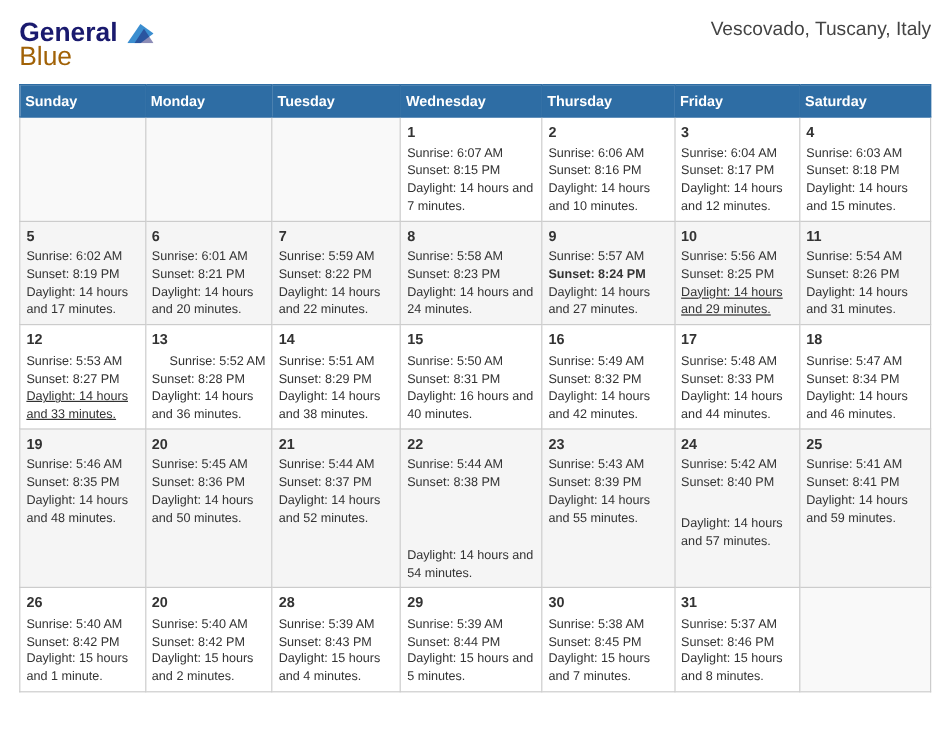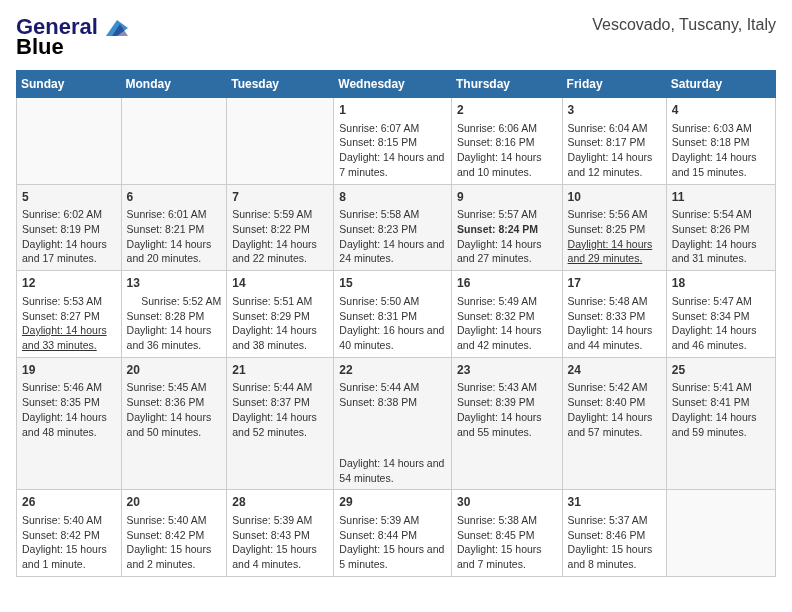--- a/index.html
+++ b/index.html
@@ -83,21 +83,21 @@
   <div class="logo">
     <div class="logo-row">
       <div style="font-size:22px;font-weight:bold;color:#1a1a6e;line-height:1;">
         General
         <svg style="display:inline-block;vertical-align:middle;margin-left:2px;" width="22" height="16" viewBox="0 0 22 16">
           <polygon points="0,16 11,0 22,8 11,16" fill="#3b8ed0"></polygon>
           <polygon points="6,16 14,4 22,16" fill="#1a1a6e" opacity="0.5"></polygon>
         </svg>
       </div>
     </div>
-    <div style="font-size:22px;font-weight:bold;color:#000000;line-height:1;margin-top:-2px;">Blue</div>
+    <div style="font-size:22px;font-weight:normal;color:#a16207;line-height:1;margin-top:-2px;">Blue</div>
   </div>
   <div class="title-block">
     <h2>Vescovado, Tuscany, Italy</h2>
   </div>
 </div>
 
 <table>
   <thead>
     <tr id="header-row">
         <th>Sunday</th>
@@ -255,21 +255,21 @@
         <td>
           <span class="day-number">23</span>
           <span style="display: block;">Sunrise: 5:43 AM</span>
           <span style="display: block;">Sunset: 8:39 PM</span>
           <span style="display: block;">Daylight: 14 hours and 55 minutes.</span>
         </td>
         <td>
           <span class="day-number">24</span>
           <span style="display: block;">Sunrise: 5:42 AM</span>
           <span style="display: block;">Sunset: 8:40 PM</span>
-          <span style="display: block;">Daylight: 14 hours and 57 minutes.</span>
+          <span style="display: block; margin-top: 19px;">Daylight: 14 hours and 57 minutes.</span>
         </td>
         <td>
           <span class="day-number">25</span>
           <span style="display: block;">Sunrise: 5:41 AM</span>
           <span style="display: block;">Sunset: 8:41 PM</span>
           <span style="display: block;">Daylight: 14 hours and 59 minutes.</span>
         </td>
       </tr>
       <tr>
         <td>

